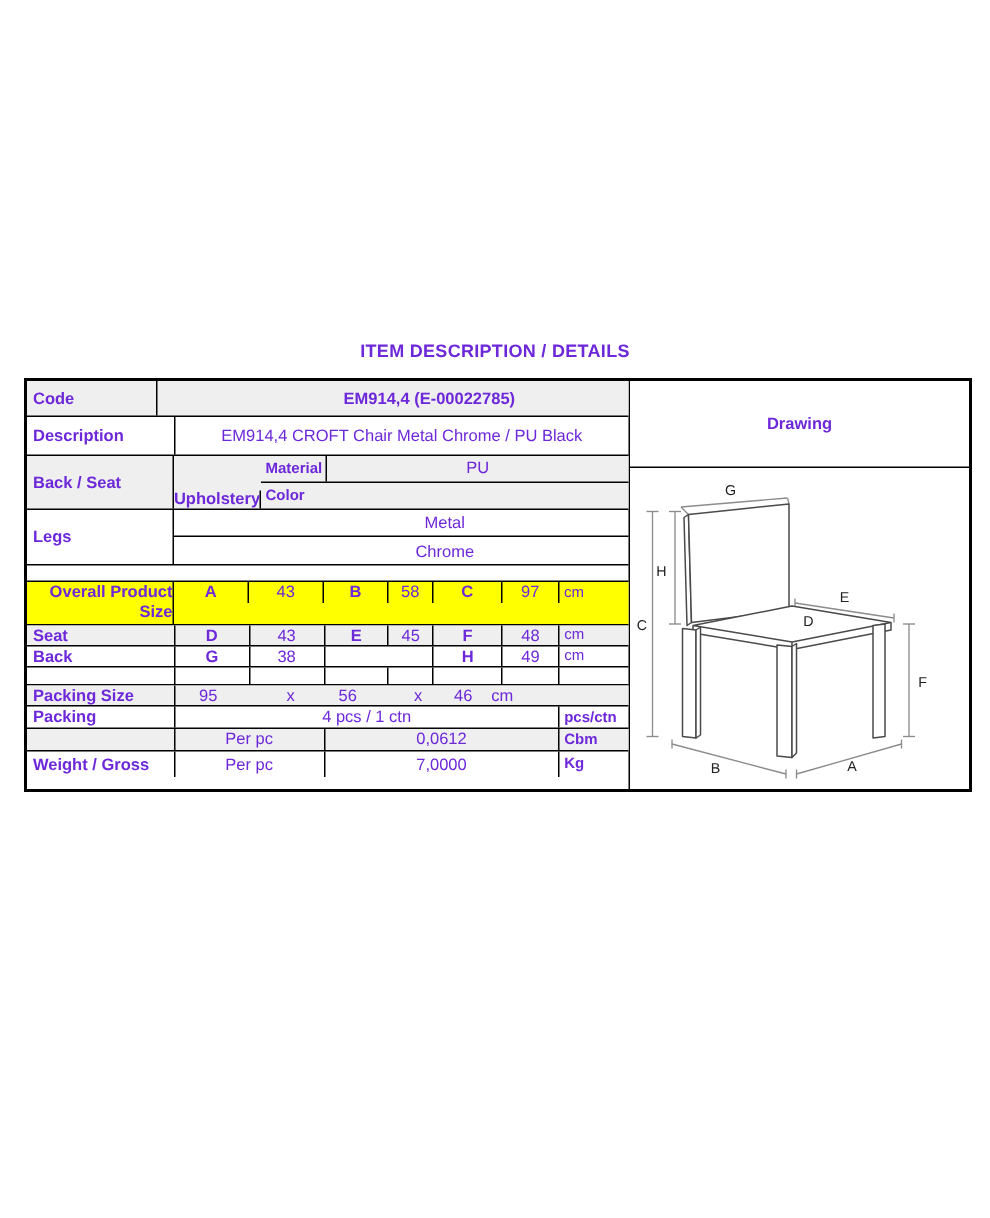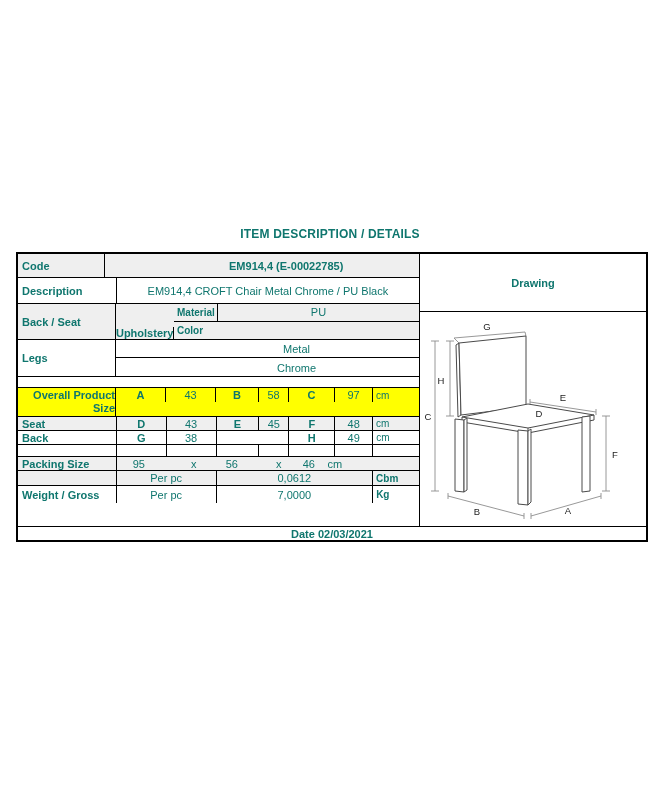--- a/index.html
+++ b/index.html
@@ -1,19 +1,19 @@
 <!DOCTYPE html>
 <html><head>
 <meta charset="utf-8">
 <style>
   * { margin:0; padding:0; box-sizing:border-box; }
   html,body { background:#fff; }
   .page {
     position:relative; width:660px; height:812px; background:#ffffff;
-    font-family:"Liberation Sans", sans-serif; color:#0f766e;
+    font-family:"Liberation Sans", sans-serif; color:#6d28d9;
   }
   .title {
     position:absolute; left:16px; top:227px; width:628px;
     text-align:center; font-size:12px; font-weight:bold; letter-spacing:.2px;
   }
   .spec-table {
     position:absolute; left:16px; top:252px; width:632px;
     border:2px solid #000; display:grid; grid-template-columns:402px 226px;
     background:#fff;
   }
@@ -162,20 +162,25 @@
         <div class="cell w303 packsize-cell noR">
           <span style="left:22px">95</span>
           <span style="left:77px">x</span>
           <span style="left:115px">56</span>
           <span style="left:162px">x</span>
           <span style="left:192px">46</span>
           <span style="left:218px">cm</span>
         </div>
       </div>
 
+      <div class="row h15">
+        <div class="cell w99 lbl">Packing</div>
+        <div class="cell w257 val">4 pcs / 1 ctn</div>
+        <div class="cell w46 sm noR">pcs/ctn</div>
+      </div>
 
       <div class="row h15 gray">
         <div class="cell w99"></div>
         <div class="cell w100 val">Per pc</div>
         <div class="cell w157 val">0,0612</div>
         <div class="cell w46 sm noR">Cbm</div>
       </div>
 
       <div class="row h17" style="border-bottom:none">
         <div class="cell w99 lbl">Weight / Gross</div>
@@ -234,16 +239,15 @@
             <text x="143" y="89">E</text>
             <text x="119" y="105">D</text>
             <text x="195" y="146">F</text>
             <text x="57" y="203">B</text>
             <text x="148" y="202">A</text>
           </g>
         </svg>
       </div>
     </div>
 
-    <div class="date-row">Date 02/03/2021</div>
 
   </div>
 </div>
 
 </body></html>

